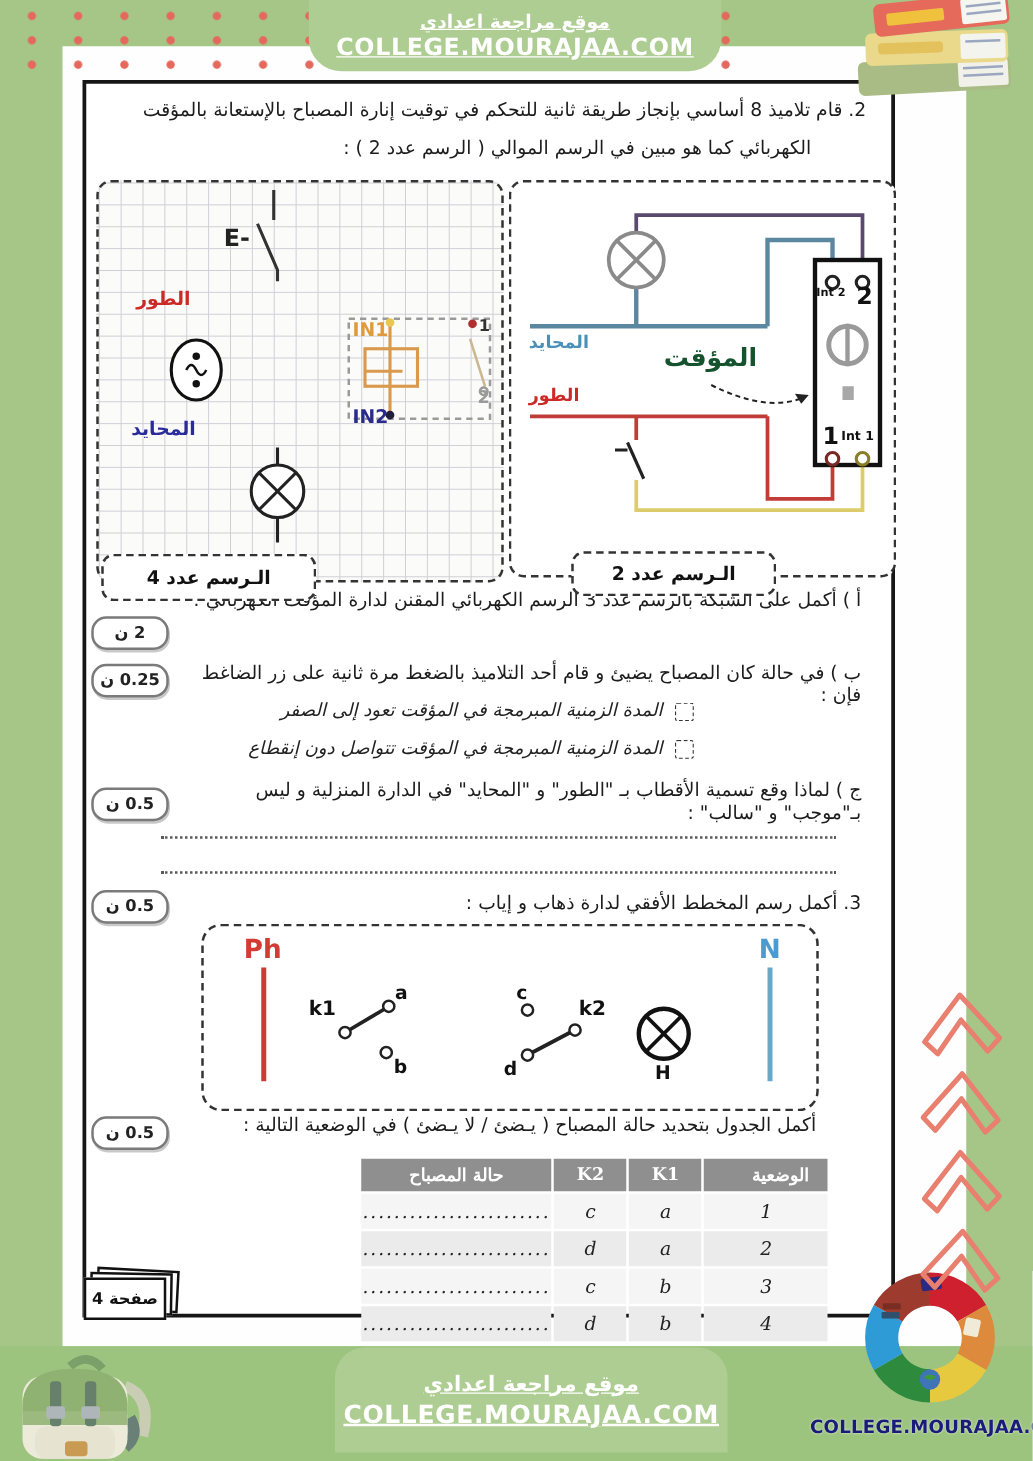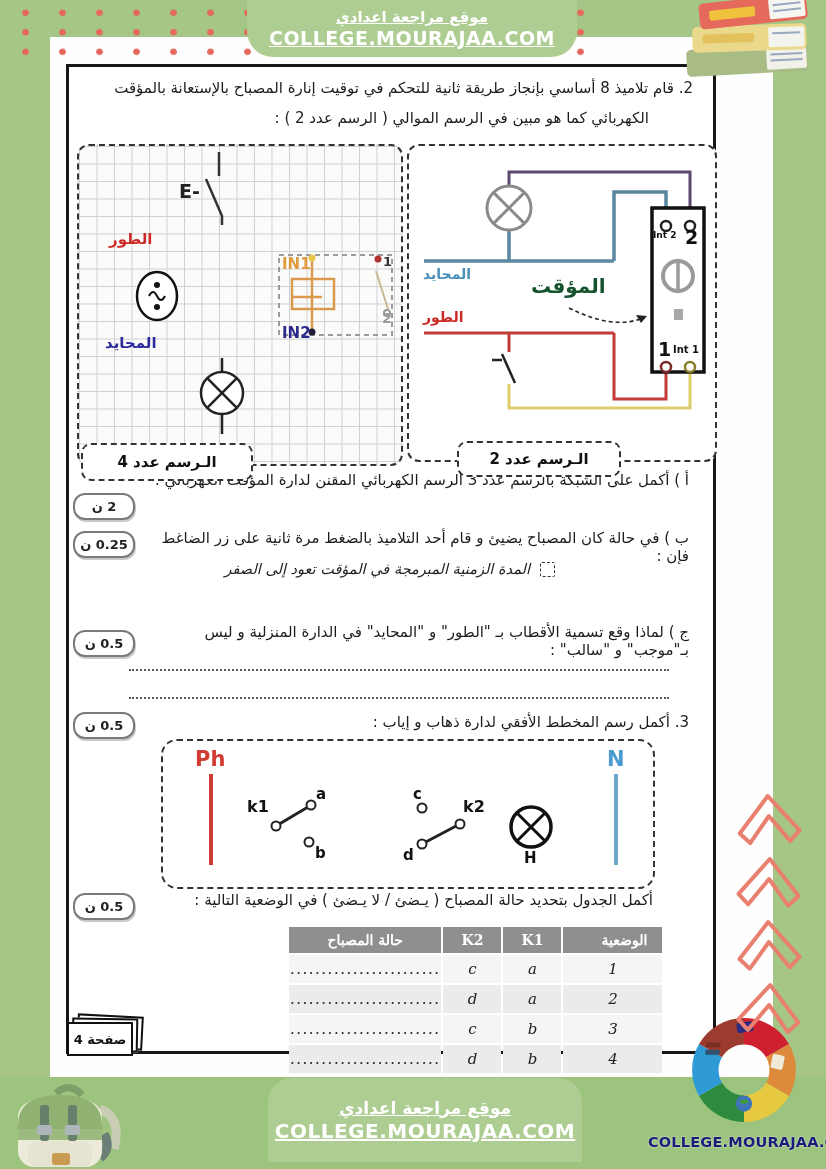--- a/index.html
+++ b/index.html
@@ -202,20 +202,24 @@
 
   <div class="badge" style="top:426px;">2 ن</div>
   <div class="q-row" style="top:404px;">أ ) أكمل على الشبكة بالرسم عدد 3 الرسم الكهربائي المقنن لدارة المؤقت الكهربائي :</div>
 
   <div class="badge" style="top:464px;">0.25 ن</div>
   <div class="q-row" style="top:462px;">ب ) في حالة كان المصباح يضيئ و قام أحد التلاميذ بالضغط مرة ثانية على زر الضاغط فإن :</div>
 
   <div class="opt" style="top:494px;">
     <span class="checkbox"></span>
     <span>المدة الزمنية المبرمجة في المؤقت تعود إلى الصفر</span>
+  </div>
+  <div class="opt" style="top:524px;">
+    <span class="checkbox"></span>
+    <span>المدة الزمنية المبرمجة في المؤقت تتواصل دون إنقطاع</span>
   </div>
 
   <div class="badge" style="top:563px;">0.5 ن</div>
   <div class="q-row" style="top:556px;">ج ) لماذا وقع تسمية الأقطاب بـ "الطور" و "المحايد" في الدارة المنزلية و ليس بـ"موجب" و "سالب" :</div>
 
   <div class="answer-line" style="top:602px;"></div>
   <div class="answer-line" style="top:630px;"></div>
 
   <div class="badge" style="top:645px;">0.5 ن</div>
   <div class="q-row" style="top:646px;">3. أكمل رسم المخطط الأفقي لدارة ذهاب و إياب :</div>

